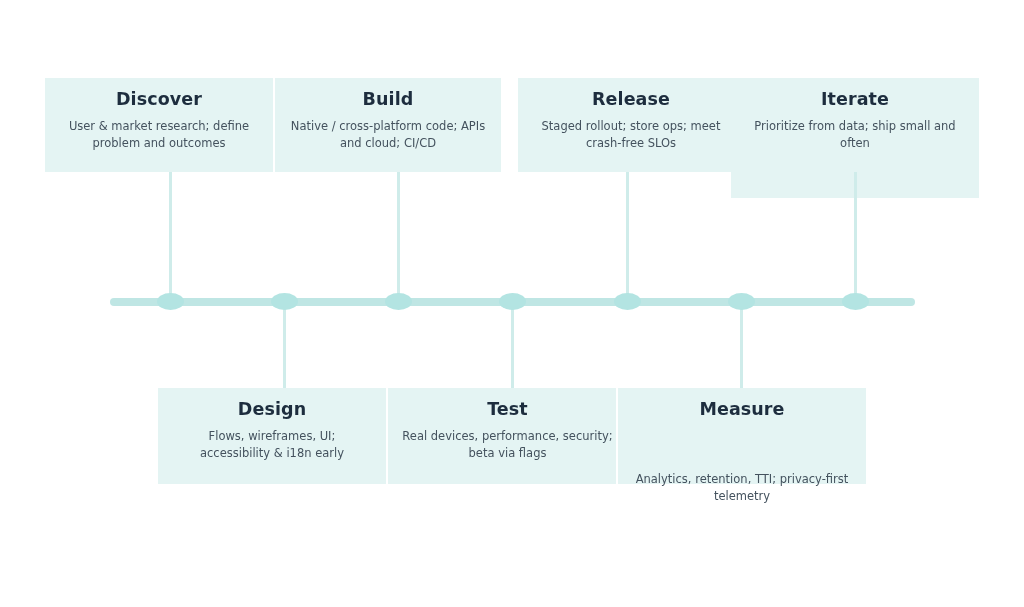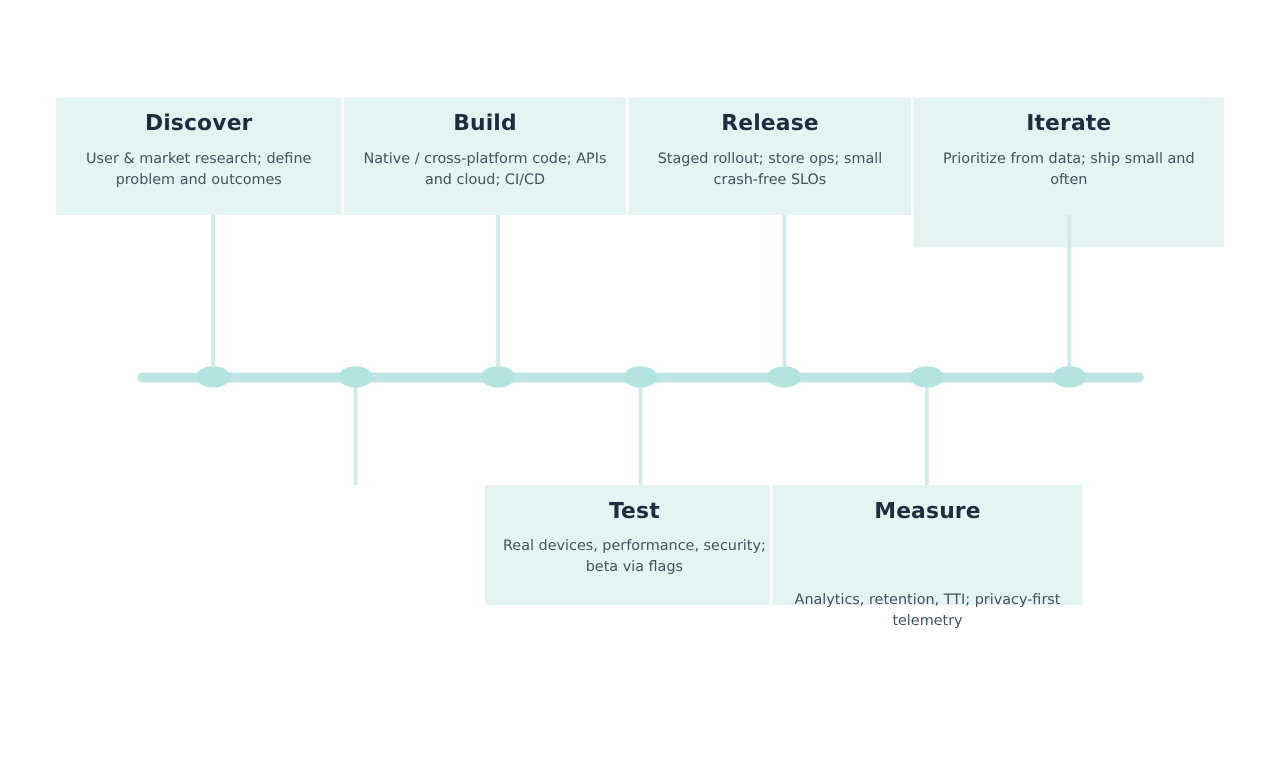--- a/index.html
+++ b/index.html
@@ -75,23 +75,23 @@
   <div class="card" style="left:45px; top:78px; width:228px; height:94px;">
     <div class="card-title">Discover</div>
     <div class="card-desc">User &amp; market research; define problem and outcomes</div>
   </div>
 
   <div class="card" style="left:275px; top:78px; width:226px; height:94px;">
     <div class="card-title">Build</div>
     <div class="card-desc wide">Native / cross-platform code; APIs and cloud; CI/CD</div>
   </div>
 
-  <div class="card" style="left:503px; top:78px; width:226px; height:94px;">
+  <div class="card" style="left:518px; top:78px; width:226px; height:94px;">
     <div class="card-title">Release</div>
-    <div class="card-desc wide">Staged rollout; store ops; small crash-free SLOs</div>
+    <div class="card-desc wide">Staged rollout; store ops; meet crash-free SLOs</div>
   </div>
 
   <div class="card" style="left:731px; top:78px; width:248px; height:120px;">
     <div class="card-title">Iterate</div>
     <div class="card-desc wide">Prioritize from data; ship small and often</div>
   </div>
 
   <div class="stem" style="left:169px; top:172px; height:130px;"></div>
   <div class="stem" style="left:397px; top:172px; height:130px;"></div>
   <div class="stem" style="left:626px; top:172px; height:130px;"></div>
@@ -104,20 +104,24 @@
   <div class="axis" style="left:110px; top:298px; width:805px; height:8px;"></div>
 
   <div class="node" style="left:157px; top:293px; width:27px; height:17px;"></div>
   <div class="node" style="left:271px; top:293px; width:27px; height:17px;"></div>
   <div class="node" style="left:385px; top:293px; width:27px; height:17px;"></div>
   <div class="node" style="left:499px; top:293px; width:27px; height:17px;"></div>
   <div class="node" style="left:614px; top:293px; width:27px; height:17px;"></div>
   <div class="node" style="left:728px; top:293px; width:27px; height:17px;"></div>
   <div class="node" style="left:842px; top:293px; width:27px; height:17px;"></div>
 
+  <div class="card" style="left:158px; top:388px; width:228px; height:96px;">
+    <div class="card-title">Design</div>
+    <div class="card-desc">Flows, wireframes, UI; accessibility &amp; i18n early</div>
+  </div>
 
   <div class="card" style="left:388px; top:388px; width:228px; height:96px;padding-left:11px;">
     <div class="card-title">Test</div>
     <div class="card-desc wide">Real devices, performance, security; beta via flags</div>
   </div>
 
   <div class="card" style="left:618px; top:388px; width:248px; height:96px;gap:43px;">
     <div class="card-title">Measure</div>
     <div class="card-desc wide">Analytics, retention, TTI; privacy-first telemetry</div>
   </div>

